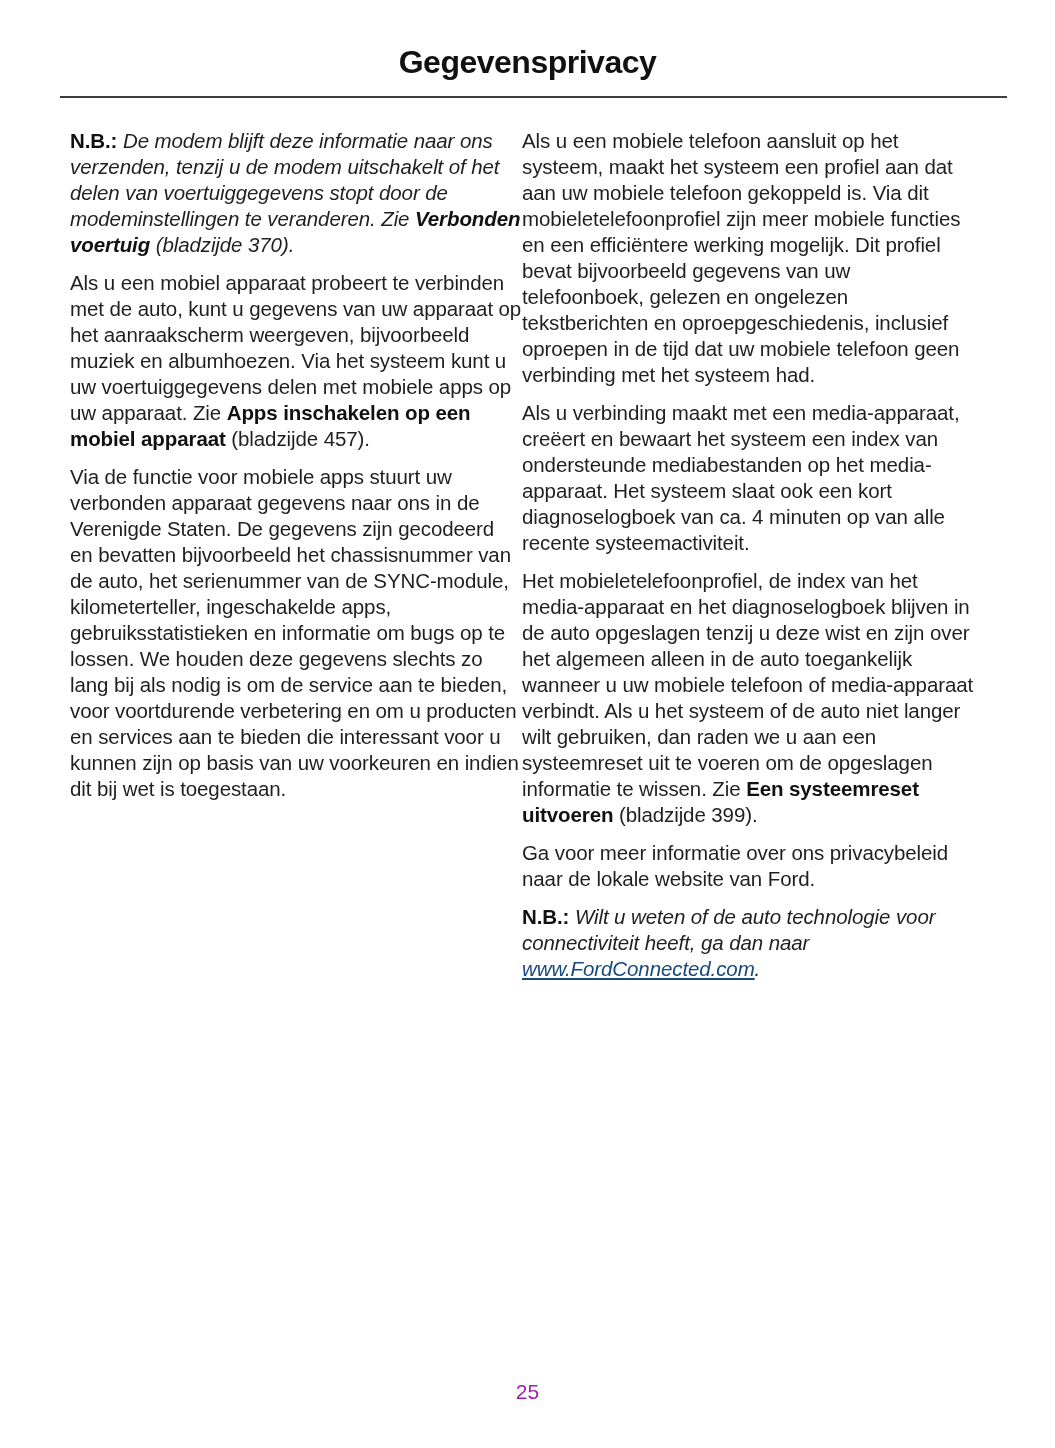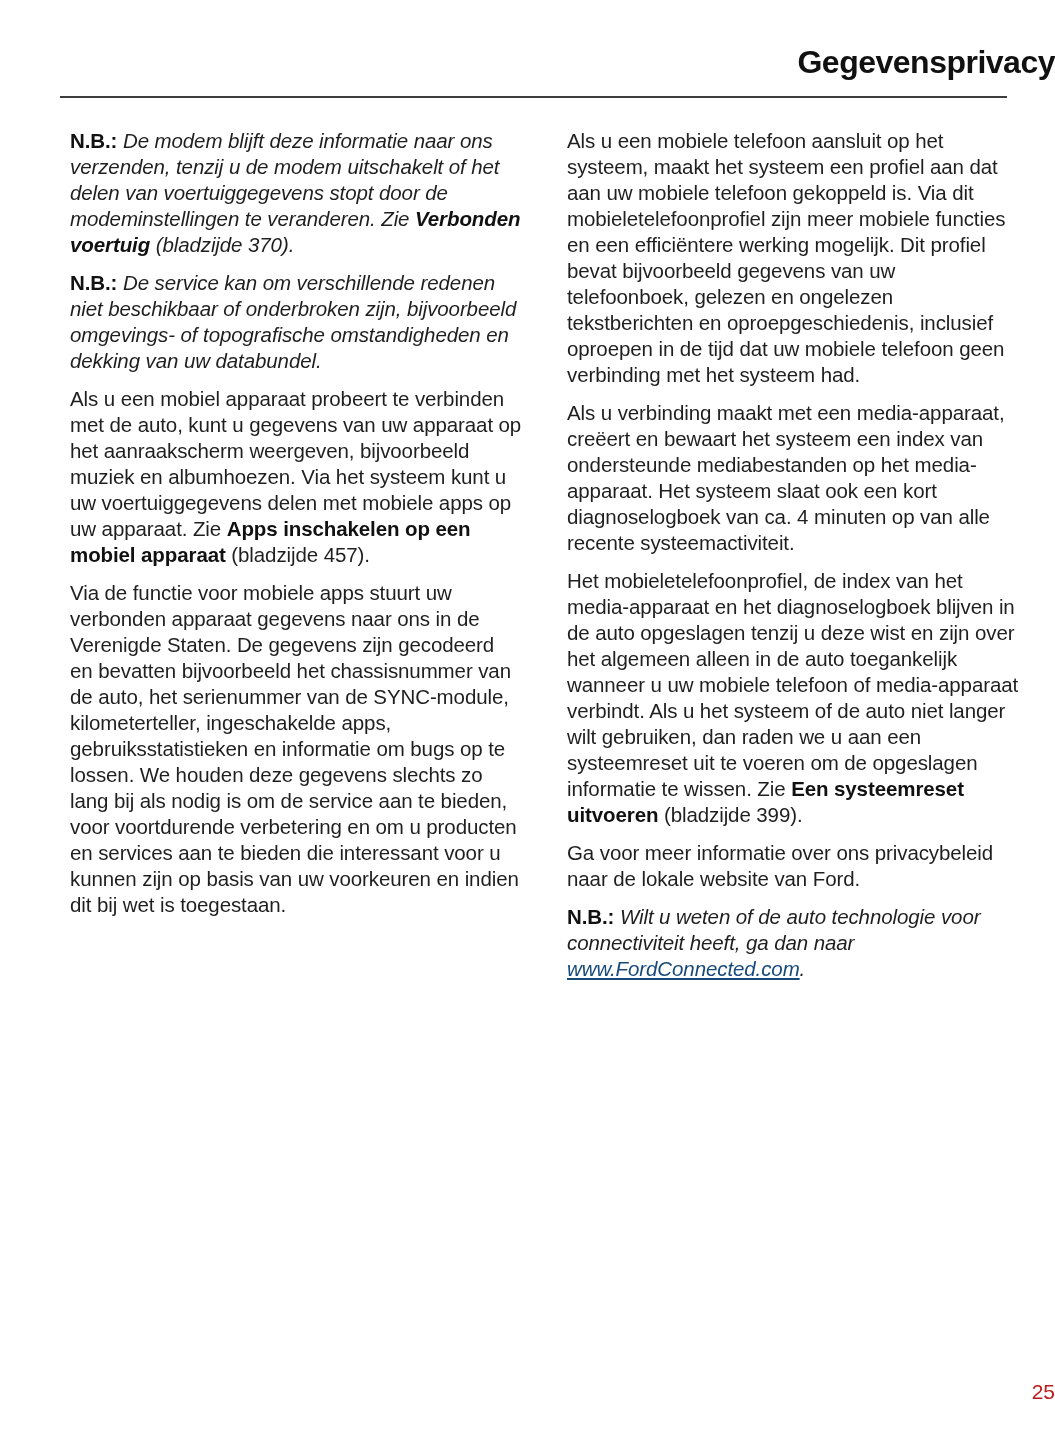--- a/index.html
+++ b/index.html
@@ -8,35 +8,34 @@
     width:1055px; height:1448px;
     background:#ffffff;
     font-family:"Liberation Sans", sans-serif;
     color:#1f1f1f;
     overflow:hidden;
     box-sizing:border-box;
   }
   header h1 {
     margin:0;
     padding-top:44px;
-    text-align:right;
+    text-align:center;
     font-size:32px;
     line-height:36px;
     font-weight:bold;
     letter-spacing:-0.5px;
     color:#111111;
   }
   .rule {
     height:2px;
     background:#3d3d3d;
     margin:16px 48px 0 60px;
   }
   .columns {
     display:flex;
-    gap:45px;
     padding:30px 0 0 70px;
   }
   .col {
     width:452px;
     font-size:20.5px;
     line-height:26px;
     letter-spacing:-0.1px;
   }
   .col p { margin:0 0 12px 0; }
   .col h2 {
@@ -51,40 +50,39 @@
   .italic { font-style:italic; }
   .bolditalic { font-weight:bold; font-style:italic; color:#111111; }
   a.link {
     color:#17497a;
     font-style:italic;
     text-decoration:underline;
   }
   footer {
     position:absolute;
     left:0; right:0; bottom:44px;
-    text-align:right;
+    text-align:center;
     font-size:21px;
-    color:#b91c1c;
+    color:#a21caf;
   }
 </style>
 </head>
 <body>
 
 <div class="page">
 
   <header>
     <h1>Gegevensprivacy</h1>
     <div class="rule"></div>
   </header>
 
   <main class="columns">
 
     <section class="col">
       <p><span class="bold">N.B.:</span><span class="italic"> De modem blijft deze informatie naar ons verzenden, tenzij u de modem uitschakelt of het delen van voertuiggegevens stopt door de modeminstellingen te veranderen. Zie </span><span class="bolditalic">Verbonden voertuig</span><span class="italic"> (bladzijde 370).</span></p>
-      <p><span class="bold">N.B.:</span><span class="italic"> De service kan om verschillende redenen niet beschikbaar of onderbroken zijn, bijvoorbeeld omgevings- of topografische omstandigheden en dekking van uw databundel.</span></p>
       <p><span>Als u een mobiel apparaat probeert te verbinden met de auto, kunt u gegevens van uw apparaat op het aanraakscherm weergeven, bijvoorbeeld muziek en albumhoezen. Via het systeem kunt u uw voertuiggegevens delen met mobiele apps op uw apparaat. Zie </span><span class="bold">Apps inschakelen op een mobiel apparaat</span><span> (bladzijde 457).</span></p>
       <p><span>Via de functie voor mobiele apps stuurt uw verbonden apparaat gegevens naar ons in de Verenigde Staten. De gegevens zijn gecodeerd en bevatten bijvoorbeeld het chassisnummer van de auto, het serienummer van de SYNC-module, kilometerteller, ingeschakelde apps, gebruiksstatistieken en informatie om bugs op te lossen. We houden deze gegevens slechts zo lang bij als nodig is om de service aan te bieden, voor voortdurende verbetering en om u producten en services aan te bieden die interessant voor u kunnen zijn op basis van uw voorkeuren en indien dit bij wet is toegestaan.</span></p>
     </section>
 
     <section class="col">
       <p><span>Als u een mobiele telefoon aansluit op het systeem, maakt het systeem een profiel aan dat aan uw mobiele telefoon gekoppeld is. Via dit mobieletelefoonprofiel zijn meer mobiele functies en een efficiëntere werking mogelijk. Dit profiel bevat bijvoorbeeld gegevens van uw telefoonboek, gelezen en ongelezen tekstberichten en oproepgeschiedenis, inclusief oproepen in de tijd dat uw mobiele telefoon geen verbinding met het systeem had.</span></p>
       <p><span>Als u verbinding maakt met een media-apparaat, creëert en bewaart het systeem een index van ondersteunde mediabestanden op het media-apparaat. Het systeem slaat ook een kort diagnoselogboek van ca. 4 minuten op van alle recente systeemactiviteit.</span></p>
       <p><span>Het mobieletelefoonprofiel, de index van het media-apparaat en het diagnoselogboek blijven in de auto opgeslagen tenzij u deze wist en zijn over het algemeen alleen in de auto toegankelijk wanneer u uw mobiele telefoon of media-apparaat verbindt. Als u het systeem of de auto niet langer wilt gebruiken, dan raden we u aan een systeemreset uit te voeren om de opgeslagen informatie te wissen. Zie </span><span class="bold">Een systeemreset uitvoeren</span><span> (bladzijde 399).</span></p>
       <p><span>Ga voor meer informatie over ons privacybeleid naar de lokale website van Ford.</span></p>
       <p><span class="bold">N.B.:</span><span class="italic"> Wilt u weten of de auto technologie voor connectiviteit heeft, ga dan naar </span><a href="#" class="link">www.FordConnected.com</a><span class="italic">.</span></p>

